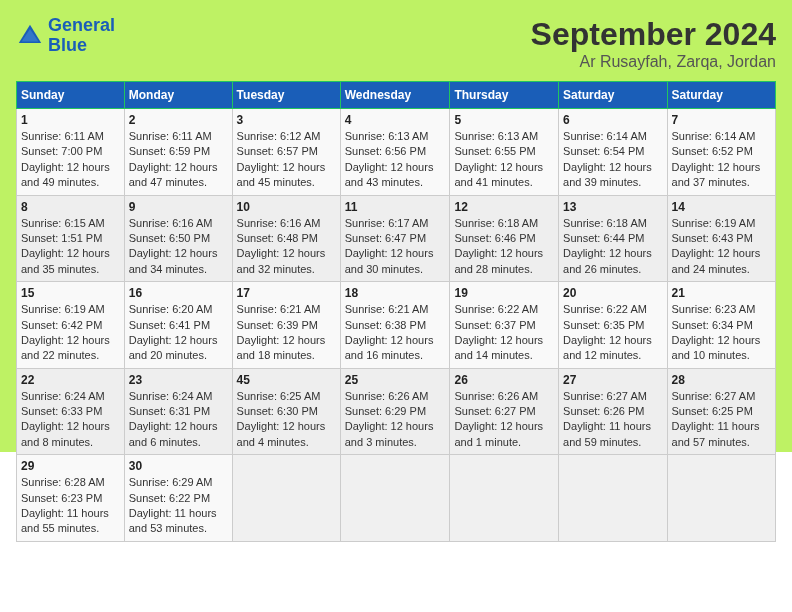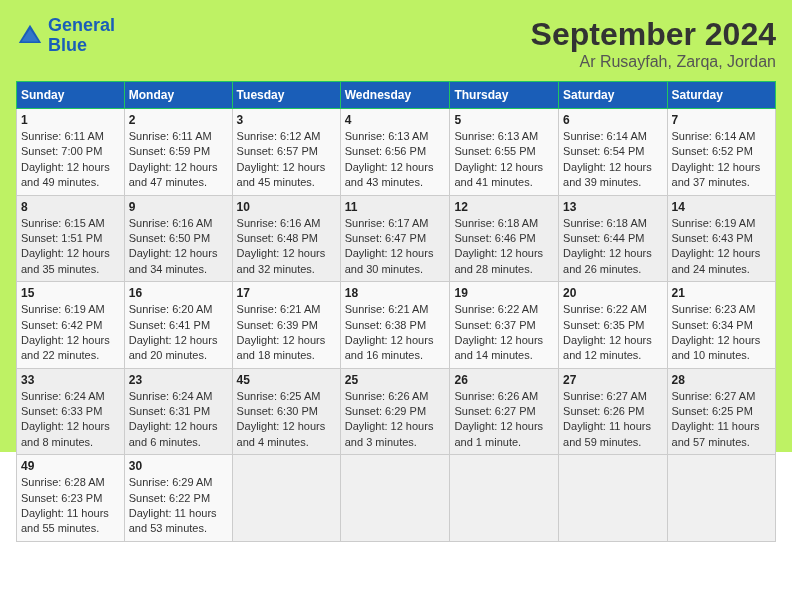--- a/index.html
+++ b/index.html
@@ -280,21 +280,21 @@
           <td>
             <span class="day-num">21</span>
             <div class="day-info" style="white-space: pre-line;">Sunrise: 6:23 AM
 Sunset: 6:34 PM
 Daylight: 12 hours
 and 10 minutes.</div>
           </td>
         </tr>
         <tr>
           <td>
-            <span class="day-num">33</span>
+            <span class="day-num">22</span>
             <div class="day-info" style="white-space: pre-line;">Sunrise: 6:24 AM
 Sunset: 6:33 PM
 Daylight: 12 hours
 and 8 minutes.</div>
           </td>
           <td>
             <span class="day-num">23</span>
             <div class="day-info" style="white-space: pre-line;">Sunrise: 6:24 AM
 Sunset: 6:31 PM
 Daylight: 12 hours
@@ -331,21 +331,21 @@
           <td>
             <span class="day-num">28</span>
             <div class="day-info" style="white-space: pre-line;">Sunrise: 6:27 AM
 Sunset: 6:25 PM
 Daylight: 11 hours
 and 57 minutes.</div>
           </td>
         </tr>
         <tr>
           <td>
-            <span class="day-num">49</span>
+            <span class="day-num">29</span>
             <div class="day-info" style="white-space: pre-line;">Sunrise: 6:28 AM
 Sunset: 6:23 PM
 Daylight: 11 hours
 and 55 minutes.</div>
           </td>
           <td>
             <span class="day-num">30</span>
             <div class="day-info" style="white-space: pre-line;">Sunrise: 6:29 AM
 Sunset: 6:22 PM
 Daylight: 11 hours

